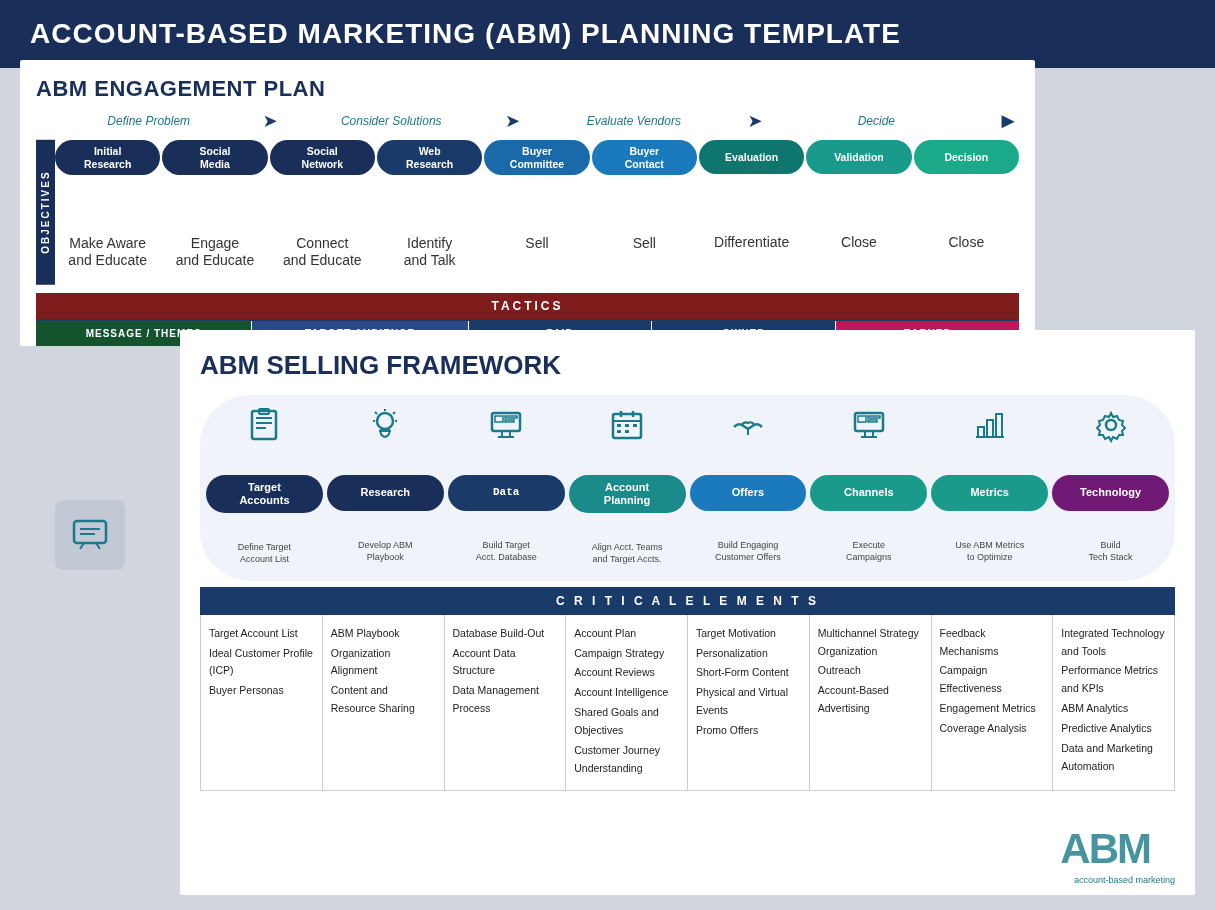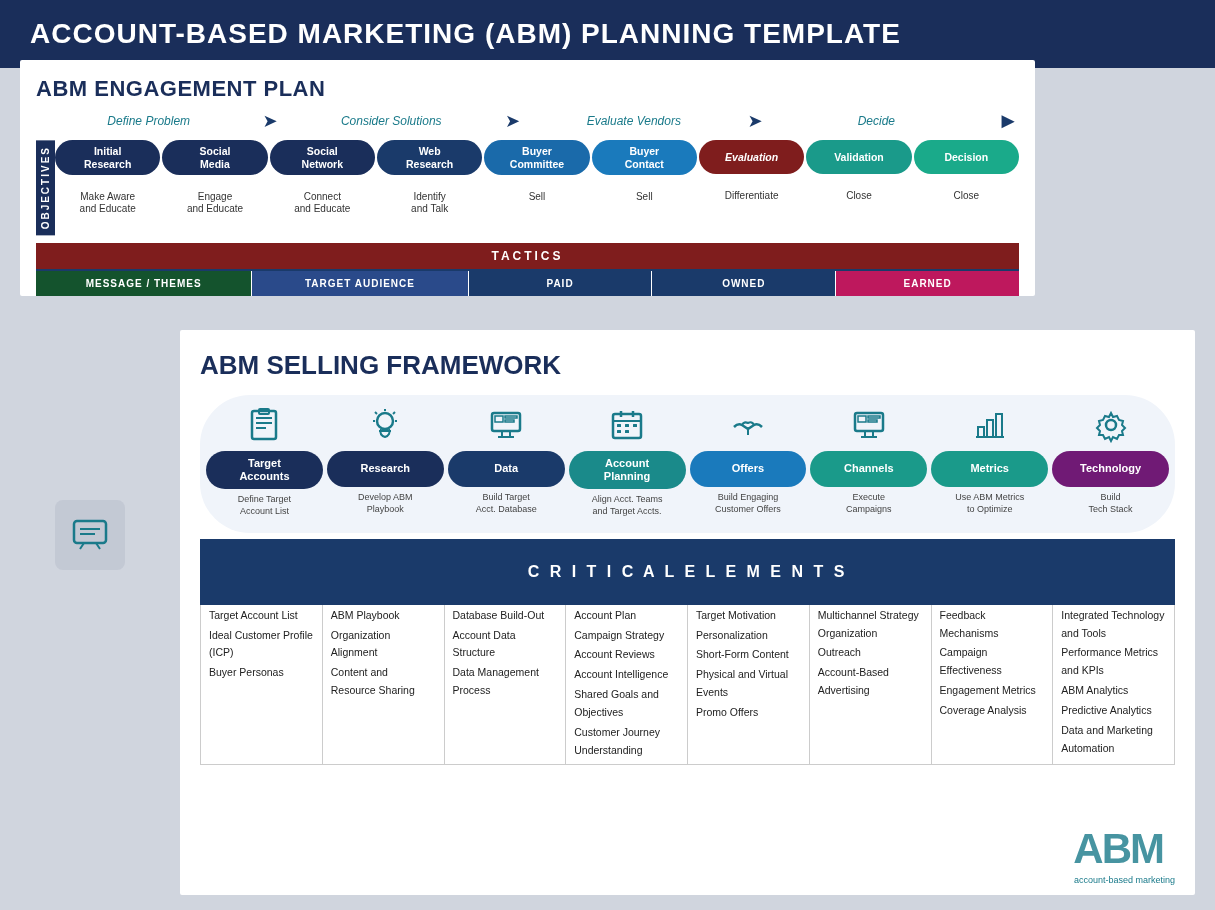--- a/index.html
+++ b/index.html
@@ -78,25 +78,26 @@
       color: #fff;
       width: 100%;
       line-height: 1.2;
       min-height: 34px;
       display: flex;
       align-items: center;
       justify-content: center;
     }
 
     .stage-sub {
-      font-size: 10px;
+      font-size: 14px;
       color: #333;
       text-align: center;
       padding: 16px 2px;
       line-height: 1.2;
+      margin-top: 44px;
     }
 
     
     .tactics-bar {
       background: #7f1d1d;
       color: #fff;
       text-align: center;
       font-size: 12px;
       font-weight: 700;
       letter-spacing: 3px;
@@ -148,20 +149,21 @@
       border-radius: 50px;
       padding: 10px 6px;
       margin-bottom: 0;
     }
 
     .fw-col {
       flex: 1;
       display: flex;
       flex-direction: column;
       align-items: center;
+      gap: 24px;
     }
 
     .fw-icon {
       font-size: 28px;
       color: #1a7a8a;
       margin-bottom: 6px;
       height: 40px;
       display: flex;
       align-items: center;
       justify-content: center;
@@ -188,56 +190,56 @@
       text-align: center;
       padding: 5px 2px;
       line-height: 1.3;
     }
 
     
     .critical-bar {
       background: #1a3a6a;
       color: #fff;
       text-align: center;
-      font-size: 16px;
+      font-size: 12px;
       font-weight: 700;
       letter-spacing: 3px;
-      padding: 24px;
+      padding: 7px;
       margin: 8px 20px 0 20px;
     }
 
     
     .critical-grid {
       display: flex;
       margin: 0 20px;
       border: 1px solid #ccc;
       border-top: none;
     }
 
     .crit-col {
       flex: 1;
-      padding: 2px 8px;
+      padding: 10px 8px;
       border-right: 1px solid #ccc;
       font-size: 10.5px;
       color: #222;
       line-height: 1.7;
     }
 
     .crit-col:last-child { border-right: none; }
 
     .crit-item {
       display: block;
       margin-bottom: 2px;
     }
 
     
     .abm-watermark {
       position: absolute;
       bottom: 15px;
-      right: 12px;
+      right: 25px;
       color: #1a7a8a;
       font-size: 40px;
       font-weight: 900;
       line-height: 1;
       opacity: 0.8;
     }
 
     .abm-watermark-sub {
       font-size: 9px;
       color: #1a7a8a;
@@ -355,21 +357,21 @@
   </div>
           <div class="stage-item">
     <div class="stage-pill" style="background:#1a6aaa;">Buyer<br>Committee</div>
     <div class="stage-sub">Sell</div>
   </div>
           <div class="stage-item">
     <div class="stage-pill" style="background:#1a7abc;">Buyer<br>Contact</div>
     <div class="stage-sub">Sell</div>
   </div>
           <div class="stage-item">
-    <div class="stage-pill" style="background:#7f1d1d;font-style:italic;">Evaluation</div>
+    <div class="stage-pill" style="background:#0f766e;">Evaluation</div>
     <div class="stage-sub">Differentiate</div>
   </div>
           <div class="stage-item">
     <div class="stage-pill" style="background:#1a9a8a;">Validation</div>
     <div class="stage-sub">Close</div>
   </div>
           <div class="stage-item">
     <div class="stage-pill" style="background:#1aaa8a;">Decision</div>
     <div class="stage-sub">Close</div>
   </div>
@@ -428,21 +430,21 @@
             <svg width="36" height="36" viewBox="0 0 36 36">
               <rect x="4" y="6" width="28" height="18" rx="2" stroke="#1a7a8a" stroke-width="2.5" fill="none"></rect>
               <rect x="7" y="9" width="8" height="6" stroke="#1a7a8a" stroke-width="1.5" fill="none"></rect>
               <rect x="17" y="9" width="12" height="2" stroke="#1a7a8a" stroke-width="1.5" fill="none"></rect>
               <rect x="17" y="13" width="9" height="2" stroke="#1a7a8a" stroke-width="1.5" fill="none"></rect>
               <line x1="14" y1="24" x2="14" y2="30" stroke="#1a7a8a" stroke-width="2"></line>
               <line x1="22" y1="24" x2="22" y2="30" stroke="#1a7a8a" stroke-width="2"></line>
               <line x1="10" y1="30" x2="26" y2="30" stroke="#1a7a8a" stroke-width="2"></line>
             </svg>
           </div>
-    <div class="fw-pill" style="background:#1a3a6a;">Data</div>
+    <div class="fw-pill" style="background:#1a3a6a;font-family:Liberation Mono, monospace;">Data</div>
     <div class="fw-sub">Build Target<br>Acct. Database</div>
   </div>
         <div class="fw-col">
     <div class="fw-icon">
             <svg width="36" height="36" viewBox="0 0 36 36">
               <rect x="4" y="7" width="28" height="24" rx="2" stroke="#1a7a8a" stroke-width="2.5" fill="none"></rect>
               <line x1="4" y1="14" x2="32" y2="14" stroke="#1a7a8a" stroke-width="2"></line>
               <line x1="12" y1="4" x2="12" y2="10" stroke="#1a7a8a" stroke-width="2.5"></line>
               <line x1="24" y1="4" x2="24" y2="10" stroke="#1a7a8a" stroke-width="2.5"></line>
               <rect x="8" y="17" width="4" height="3" rx="0.5" fill="#1a7a8a"></rect>

